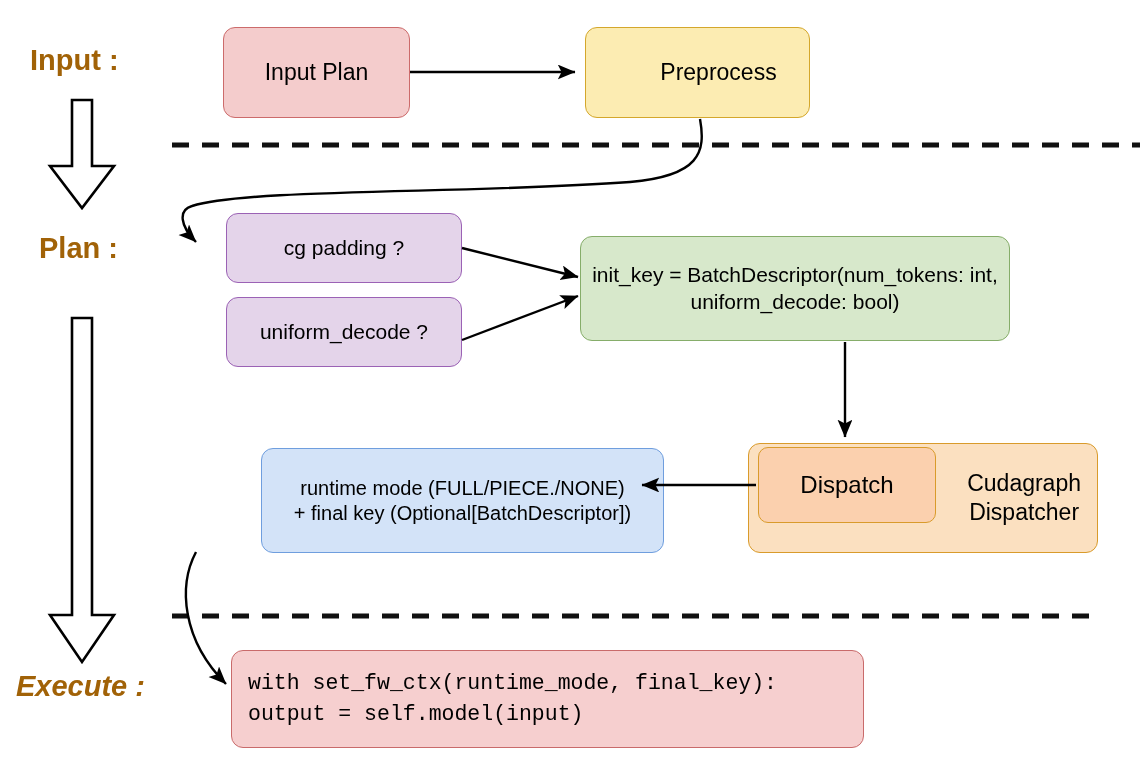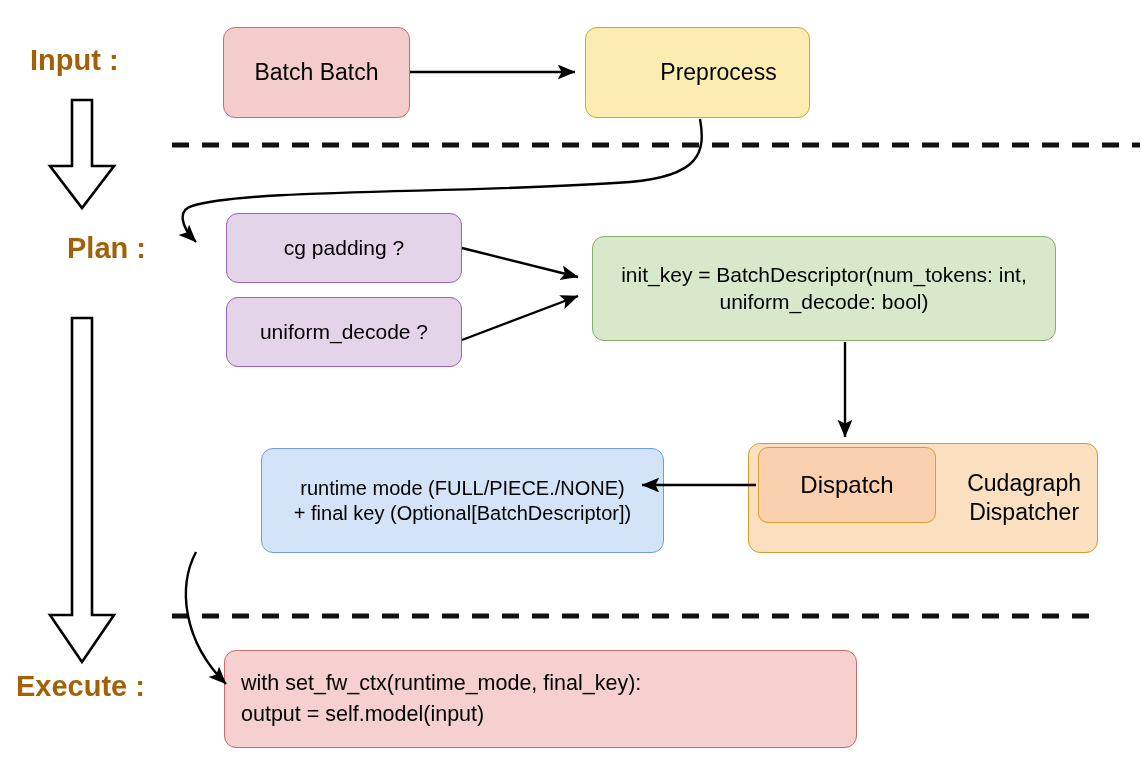--- a/index.html
+++ b/index.html
@@ -79,28 +79,29 @@
   }
   .node-blue {
     background: #d3e3f8;
     border-color: #6f9ede;
     font-size: 20px;
     margin-left: 34px;
   }
   .node-code {
     background: #f6cfcf;
     border-color: #c96b6b;
-    font-family: Liberation Sans, sans-serif;
+    font-family: Liberation Mono, monospace;
     font-size: 21.5px;
     align-items: center;
     justify-content: flex-start;
     padding-left: 16px;
     text-align: left;
     white-space: pre;
     line-height: 1.45;
+    margin-left: 7px;
   }
   .node span.multiline { white-space: pre-line; display: block; }
   
   #wires {
     position: absolute;
     left: 0; top: 0;
     width: 1142px;
     height: 770px;
     pointer-events: none;
   }
@@ -108,41 +109,41 @@
   .dash-sep { fill: none; stroke: #111111; stroke-width: 5px; stroke-dasharray: 17 13; stroke-linecap: butt; }
   .big-arrow { fill: #ffffff; stroke: #000000; stroke-width: 2.6px; stroke-linejoin: miter; }
 </style>
 </head>
 <body>
 
 <div id="canvas">
 
   <div class="stage-label" style="left:30px; top:44px;">Input :</div>
 
-  <div class="stage-label" style="left:39px; top:232px;margin-left:28px;">Plan :</div>
+  <div class="stage-label" style="left:39px; top:232px;">Plan :</div>
 
-  <div class="stage-label" style="left:16px; top:670px;">Execute :</div>
+  <div class="stage-label" style="left:16px; top:670px;font-style:italic;">Execute :</div>
 
   <div class="node node-input-batch" style="left:223px; top:27px; width:187px; height:91px;">
-    <span>Batch Batch</span>
+    <span>Input Plan</span>
   </div>
 
   <div class="node node-preprocess" style="left:585px; top:27px; width:225px; height:91px;">
     <span>Preprocess</span>
   </div>
 
   <div class="node node-purple" style="left:226px; top:213px; width:236px; height:70px;">
     <span>cg padding ?</span>
   </div>
 
   <div class="node node-purple" style="left:226px; top:297px; width:236px; height:70px;">
     <span>uniform_decode ?</span>
   </div>
 
-  <div class="node node-green" style="left:592px; top:236px; width:464px; height:105px;">
+  <div class="node node-green" style="left:580px; top:236px; width:430px; height:105px;">
     <span class="multiline">init_key = BatchDescriptor(num_tokens: int,
 uniform_decode: bool)</span>
   </div>
 
   <div class="node node-outer-orange" style="left:748px; top:443px; width:350px; height:110px;">
     <span class="multiline">Cudagraph
 Dispatcher</span>
   </div>
 
   <div class="node node-inner-orange" style="left:758px; top:447px; width:178px; height:76px;">

